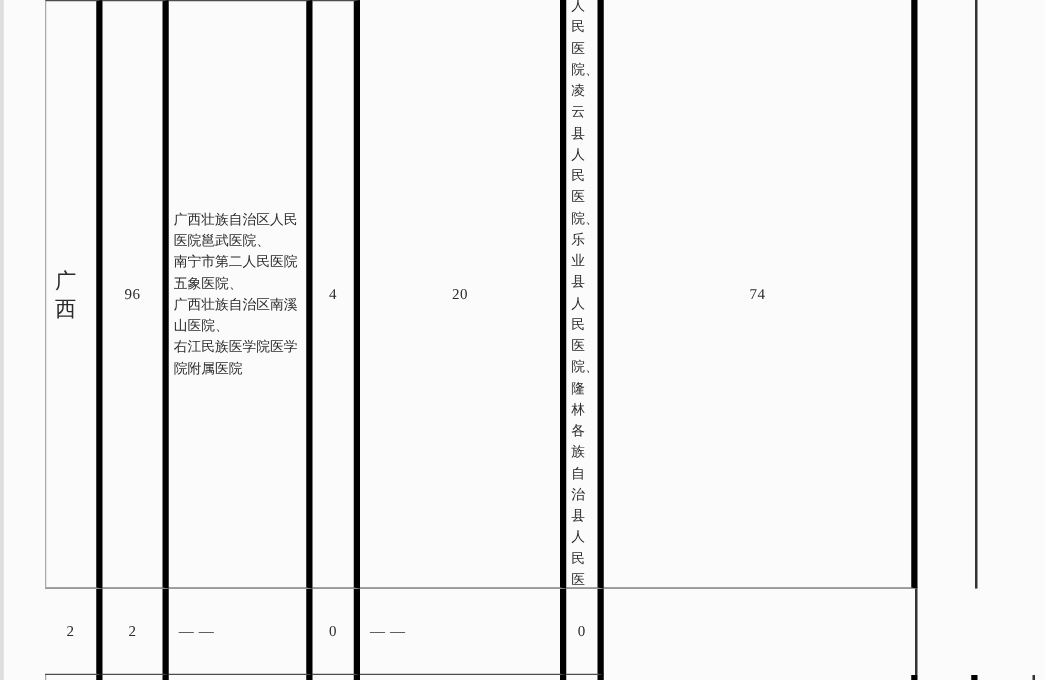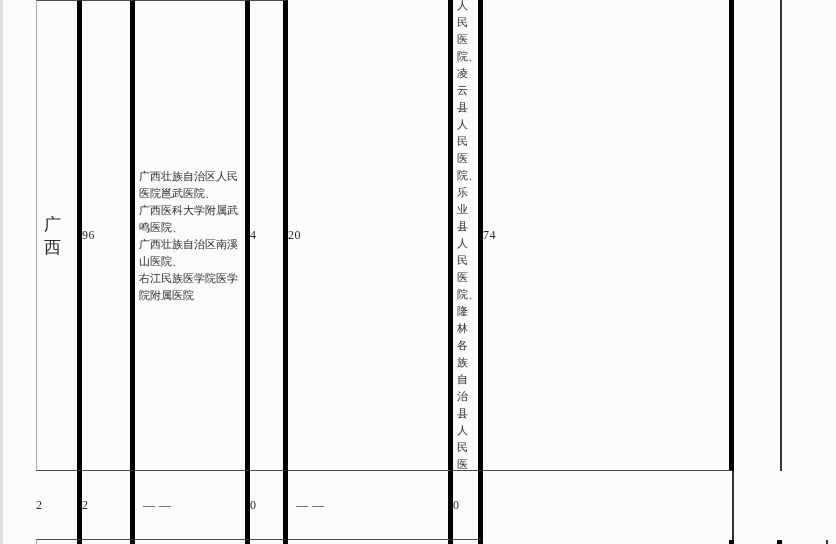--- a/index.html
+++ b/index.html
@@ -32,21 +32,21 @@
     border-right:5px solid #000000;
     border-left:0;
     display:flex;flex-direction:column;justify-content:center;
     overflow:hidden;
     background:transparent;
   }
   .first{border-left:1px solid #a8a8a8;}
   .bt{border-top:1px solid #4c4c4c;}
   .bb{border-bottom:1px solid #4c4c4c;}
   .spacer{border-right:2px solid #343434;border-top:0;border-bottom:0;}
-  .num{}
+  .num{align-items:center;}
   .num .txt{font-size:12px;letter-spacing:.5px;}
   .list .txt{
     font-size:11px;line-height:17px;
     padding:1px 3px 1px 4px;
     text-align:left;
     word-break:break-all;
   }
   .row2 .list .txt{line-height:16px;}
   .pre .txt{white-space:pre-line;}
   .prov{justify-content:center;}
@@ -70,21 +70,21 @@
 
     <div class="row row1">
       <div class="cell first bt bb prov">
         <div class="txt">广西</div>
       </div>
       <div class="cell bt bb num">
         <div class="txt">96</div>
       </div>
       <div class="cell bt bb list pre">
         <div class="txt">广西壮族自治区人民医院邕武医院、
-广西医科大学附属武鸣医院、
+南宁市第二人民医院五象医院、
 广西壮族自治区南溪山医院、
 右江民族医学院医学院附属医院</div>
       </div>
       <div class="cell bt bb num">
         <div class="txt">4</div>
       </div>
       <div class="cell bb num">
         <div class="txt">20</div>
       </div>
       <div class="cell bb list">

